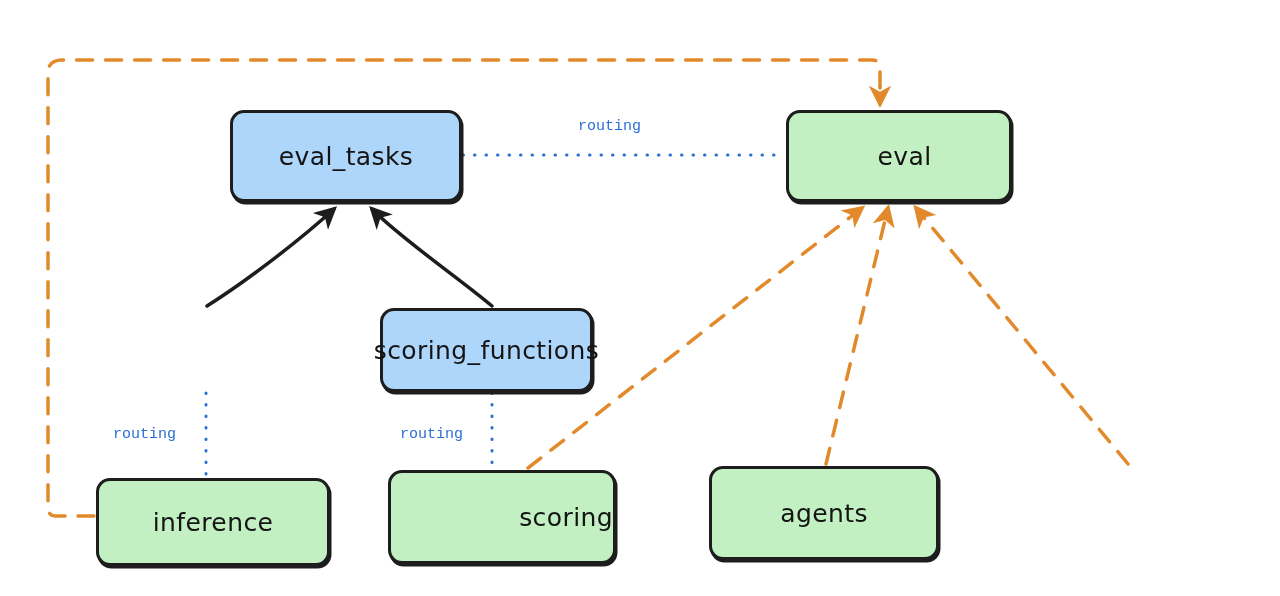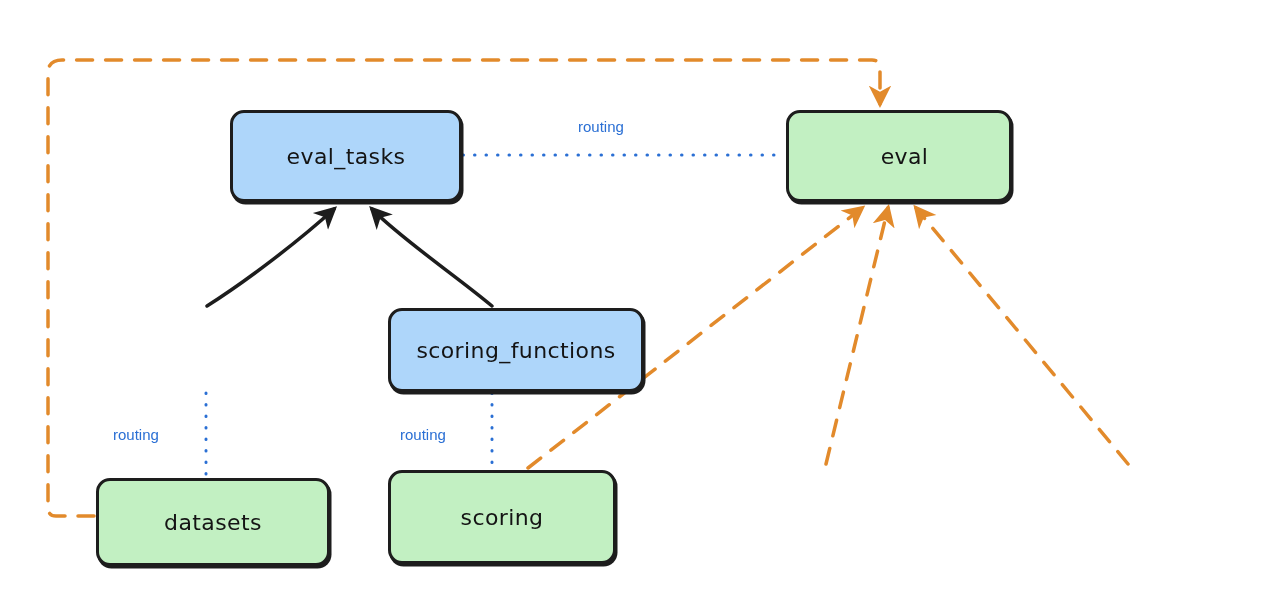--- a/index.html
+++ b/index.html
@@ -33,32 +33,32 @@
     box-sizing: border-box;
     border: 3px solid #1d1d1d;
     border-radius: 14px;
     display: flex;
     align-items: center;
     justify-content: center;
     box-shadow: 1.5px 2.5px 0 0 #1d1d1d;
   }
   .node-label {
     font-family: "DejaVu Sans", sans-serif;
-    font-size: 22px;
+    font-size: 25px;
     color: #141414;
     letter-spacing: 0.4px;
     white-space: nowrap;
     user-select: none;
   }
   .node.blue  { background: #aed6fa; }
   .node.green { background: #c2f0c2; }
 
   .edge-label {
     position: absolute;
-    font-family: Liberation Sans, sans-serif;
+    font-family: Liberation Mono, monospace;
     font-size: 15px;
     color: #2a6fd4;
     white-space: nowrap;
     user-select: none;
   }
 </style>
 </head>
 <body>
 
 <div id="canvas">
@@ -94,32 +94,35 @@
 
   <div class="node blue" style="left:230px; top:110px; width:232px; height:92px;">
     <span class="node-label">eval_tasks</span>
   </div>
 
   <div class="node green" style="left:786px; top:110px; width:226px; height:92px;padding-left:11px;">
     <span class="node-label">eval</span>
   </div>
 
 
-  <div class="node blue" style="left:388px; top:308px; width:256px; height:84px;">
+  <div class="node blue" style="left:380px; top:308px; width:213px; height:84px;">
     <span class="node-label">scoring_functions</span>
   </div>
 
   <div class="node green" style="left:96px; top:478px; width:234px; height:88px;">
-    <span class="node-label">datasets</span>
+    <span class="node-label">inference</span>
   </div>
 
-  <div class="node green" style="left:388px; top:470px; width:228px; height:94px;">
+  <div class="node green" style="left:388px; top:470px; width:228px; height:94px;justify-content:flex-end;">
     <span class="node-label">scoring</span>
   </div>
 
+  <div class="node green" style="left:709px; top:466px; width:230px; height:94px;">
+    <span class="node-label">agents</span>
+  </div>
 
 
   <div class="edge-label" style="left:578px; top:118px;">routing</div>
 
   <div class="edge-label" style="left:113px; top:426px;">routing</div>
 
   <div class="edge-label" style="left:400px; top:426px;">routing</div>
 
 </div>
 

